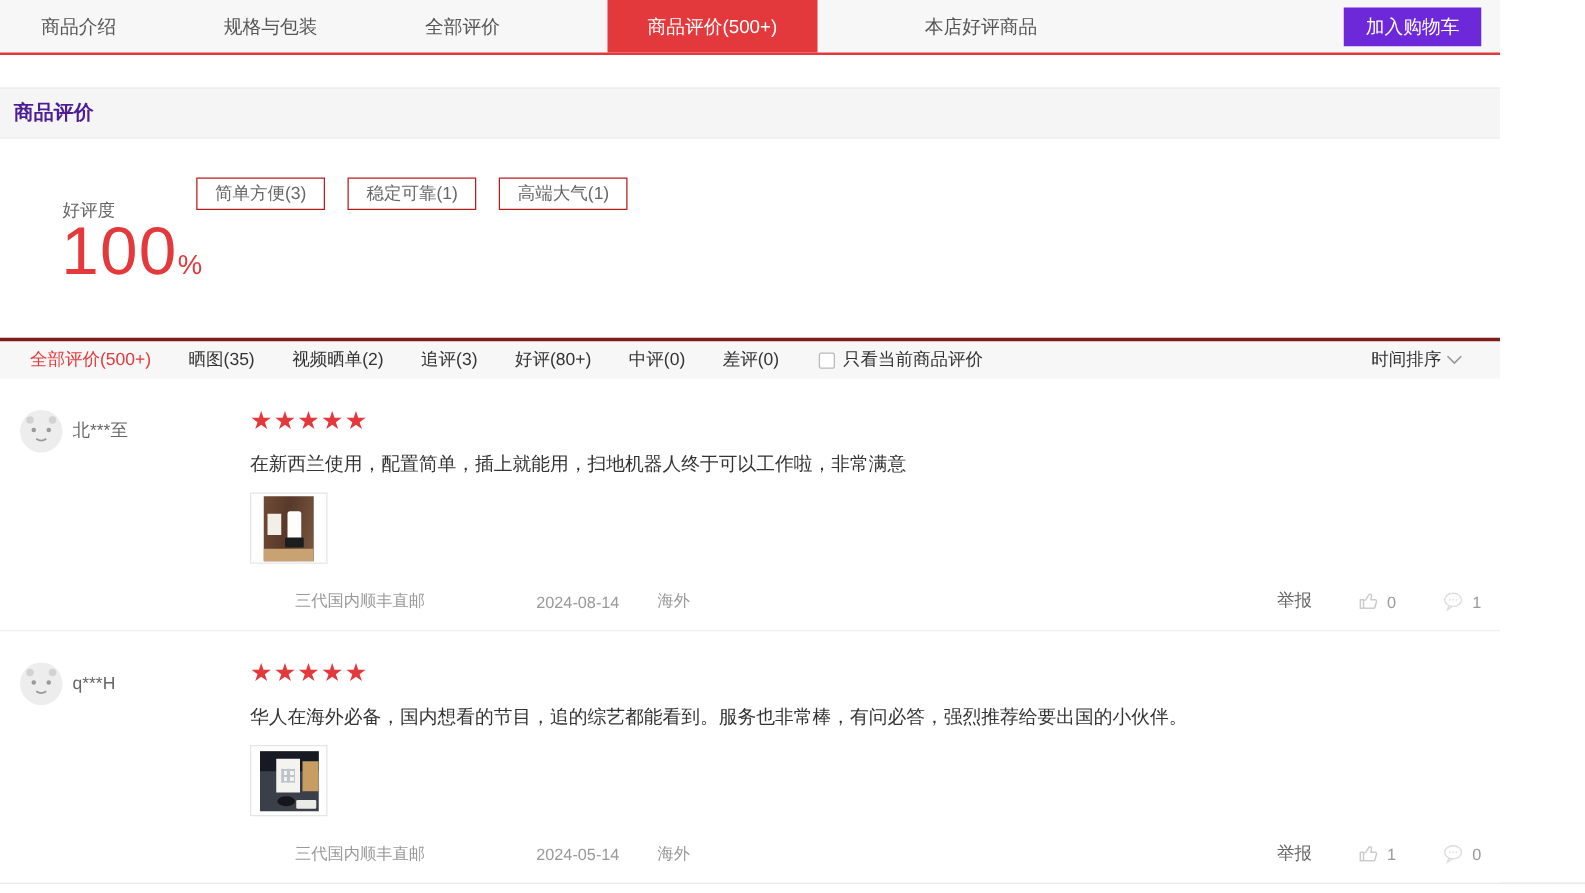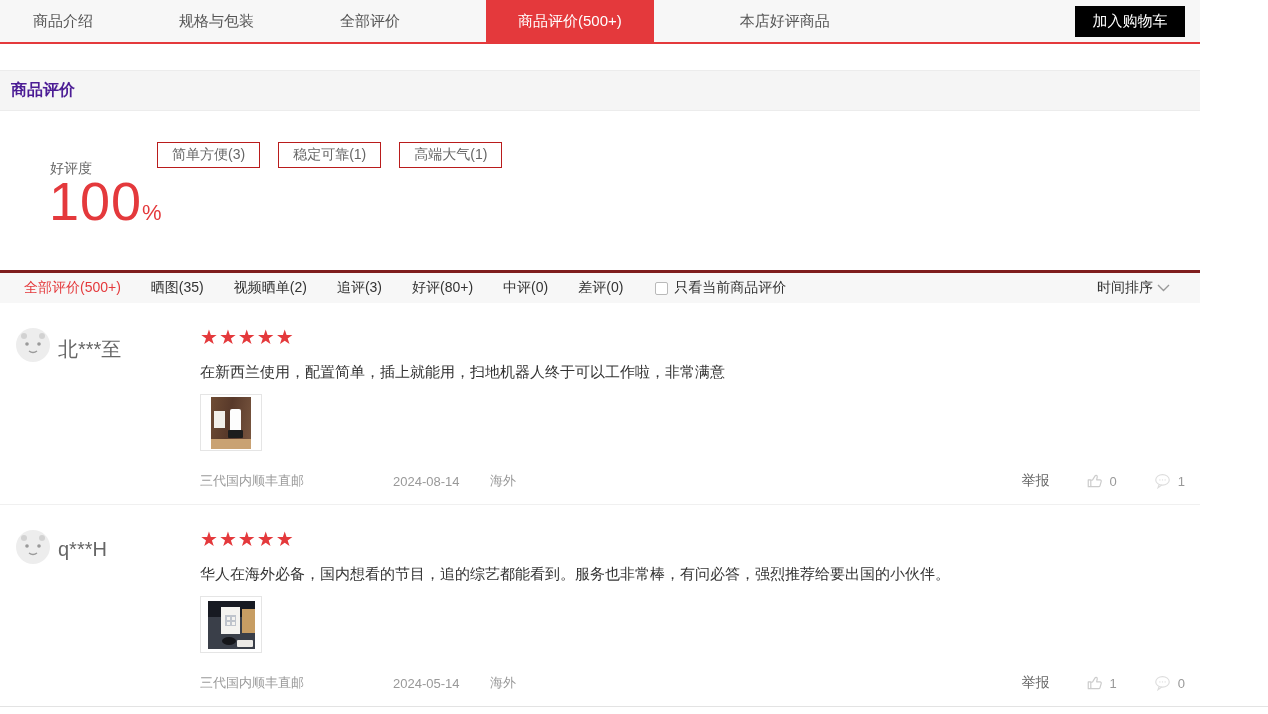--- a/index.html
+++ b/index.html
@@ -8,21 +8,21 @@
 
   
   .topnav { width:1200px; height:44px; background:#f7f7f7;
             border-bottom:2px solid #e4393c; position:relative;
             display:flex; align-items:stretch; }
   .topnav .tabs { display:flex; align-items:center; gap:86px; padding-left:33px; }
   .nav-tab { font-size:15px; color:#555; cursor:pointer; white-space:nowrap; height:42px;
              display:flex; align-items:center; }
   .nav-tab.active { background:#e4393c; color:#fff; padding:0 32px; }
   .cart-btn { position:absolute; right:15px; top:6px; width:110px; height:31px;
-              background:#000000; color:#fff; font-size:15px; border:none;
+              background:#6d28d9; color:#fff; font-size:15px; border:none;
               display:flex; align-items:center; justify-content:center; cursor:pointer; }
 
   .gap-white { width:1200px; height:26px; background:#fff; }
 
   
   .band { width:1200px; height:41px; background:#f5f5f5; border-top:1px solid #ececec;
           border-bottom:1px solid #ececec; display:flex; align-items:center; }
   .band-title { font-size:16px; font-weight:bold; color:#4c1d95; padding-left:11px; }
 
   
@@ -44,21 +44,21 @@
   .only-current { display:flex; align-items:center; gap:6px; margin-left:32px; cursor:pointer; }
   .cb { width:13px; height:13px; border:1px solid #b9b9b9; background:#fff; border-radius:2px;
         display:inline-block; }
   .sort { margin-left:auto; padding-right:30px; display:flex; align-items:center; gap:4px;
           cursor:pointer; color:#333; }
 
   
   .review { width:1200px; position:relative; background:#fff; }
   .review + .review { border-top:1px solid #f0f0f0; }
   .avatar { position:absolute; left:15px; top:24px; width:36px; height:36px; }
-  .uname { position:absolute; left:58px; top:33px; font-size:20px; color:#666; }
+  .uname { position:absolute; left:58px; top:33px; font-size:14px; color:#666; }
   .rbody { margin-left:200px; padding-top:23px; padding-bottom:14px; }
   .stars { color:#e4393c; font-size:20px; line-height:22px; letter-spacing:1px; }
   .rtext { margin-top:14px; font-size:15px; color:#333; line-height:19px; }
   .thumb { margin-top:13px; width:62px; height:57px; border:1px solid #e5e5e5; background:#fff;
            display:flex; align-items:center; justify-content:center; cursor:pointer; }
   .photo { position:relative; overflow:hidden; }
   .photo1 { width:40px; height:52px;
             background:linear-gradient(100deg,#6f4c34 0%,#58392a 45%,#7a5740 100%); }
   .photo1 .paper { position:absolute; left:3px; top:14px; width:11px; height:17px; background:#f2efe9; }
   .photo1 .device { position:absolute; left:19px; top:12px; width:11px; height:23px;
@@ -73,21 +73,21 @@
                  background-image:repeating-linear-gradient(#bfc4cc 0 2px,transparent 2px 5px),
                                   repeating-linear-gradient(90deg,#bfc4cc 0 2px,transparent 2px 5px);
                  background-size:11px 11px; background-position:4px 8px; background-repeat:no-repeat; }
   .photo2 .dark-oval { position:absolute; left:14px; bottom:4px; width:14px; height:8px;
                        background:#15161a; border-radius:50%; }
   .photo2 .keys { position:absolute; right:2px; bottom:2px; width:16px; height:7px; background:#eceae6;
                   border-radius:1px; }
 
   .rfooter { margin-top:21px; display:flex; align-items:center; font-size:13px; color:#999;
              padding-right:15px; }
-  .meta-variant { width:193px; }
+  .meta-variant { width:193px;margin-left:36px; }
   .meta-date { width:97px; }
   .rfooter .right { margin-left:auto; display:flex; align-items:center; gap:36px; }
   .report { font-size:14px; color:#666; cursor:pointer; }
   .count-group { display:flex; align-items:center; gap:6px; cursor:pointer; color:#999; }
 
   .bottom-line { width:1268px; height:1px; background:#e3e3e3; margin-top:0; }
 </style>
 </head>
 <body>
 

